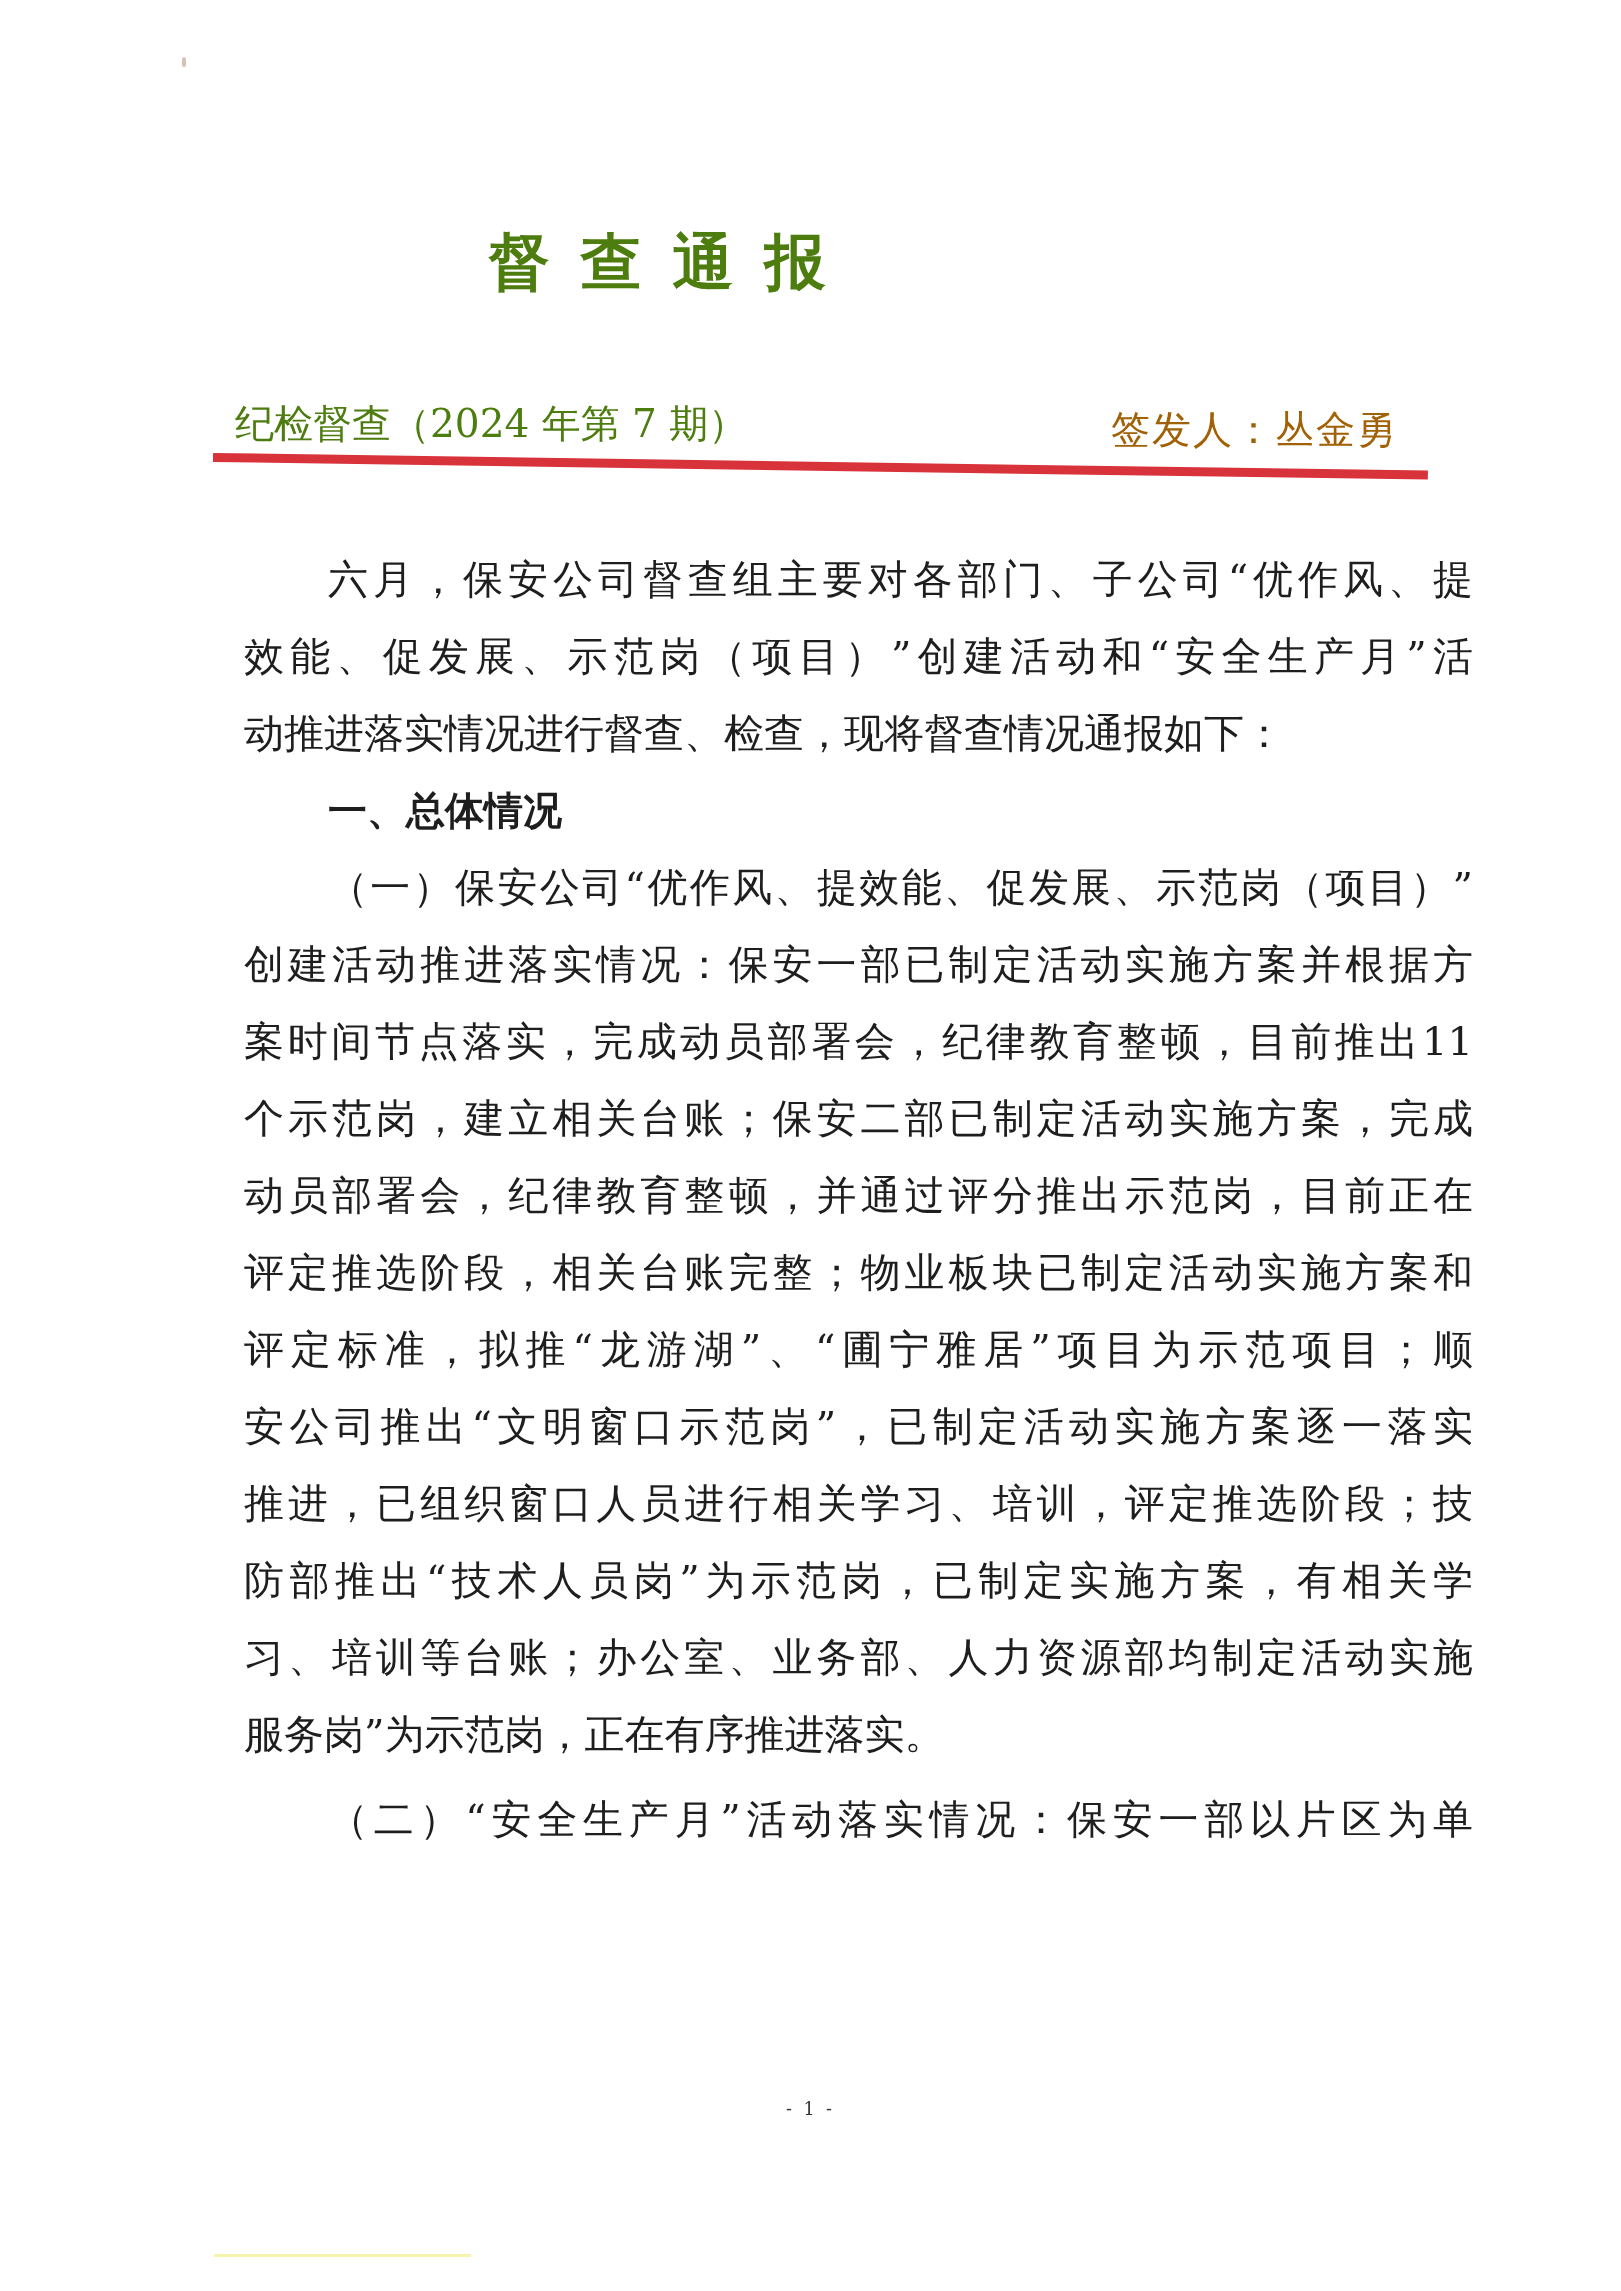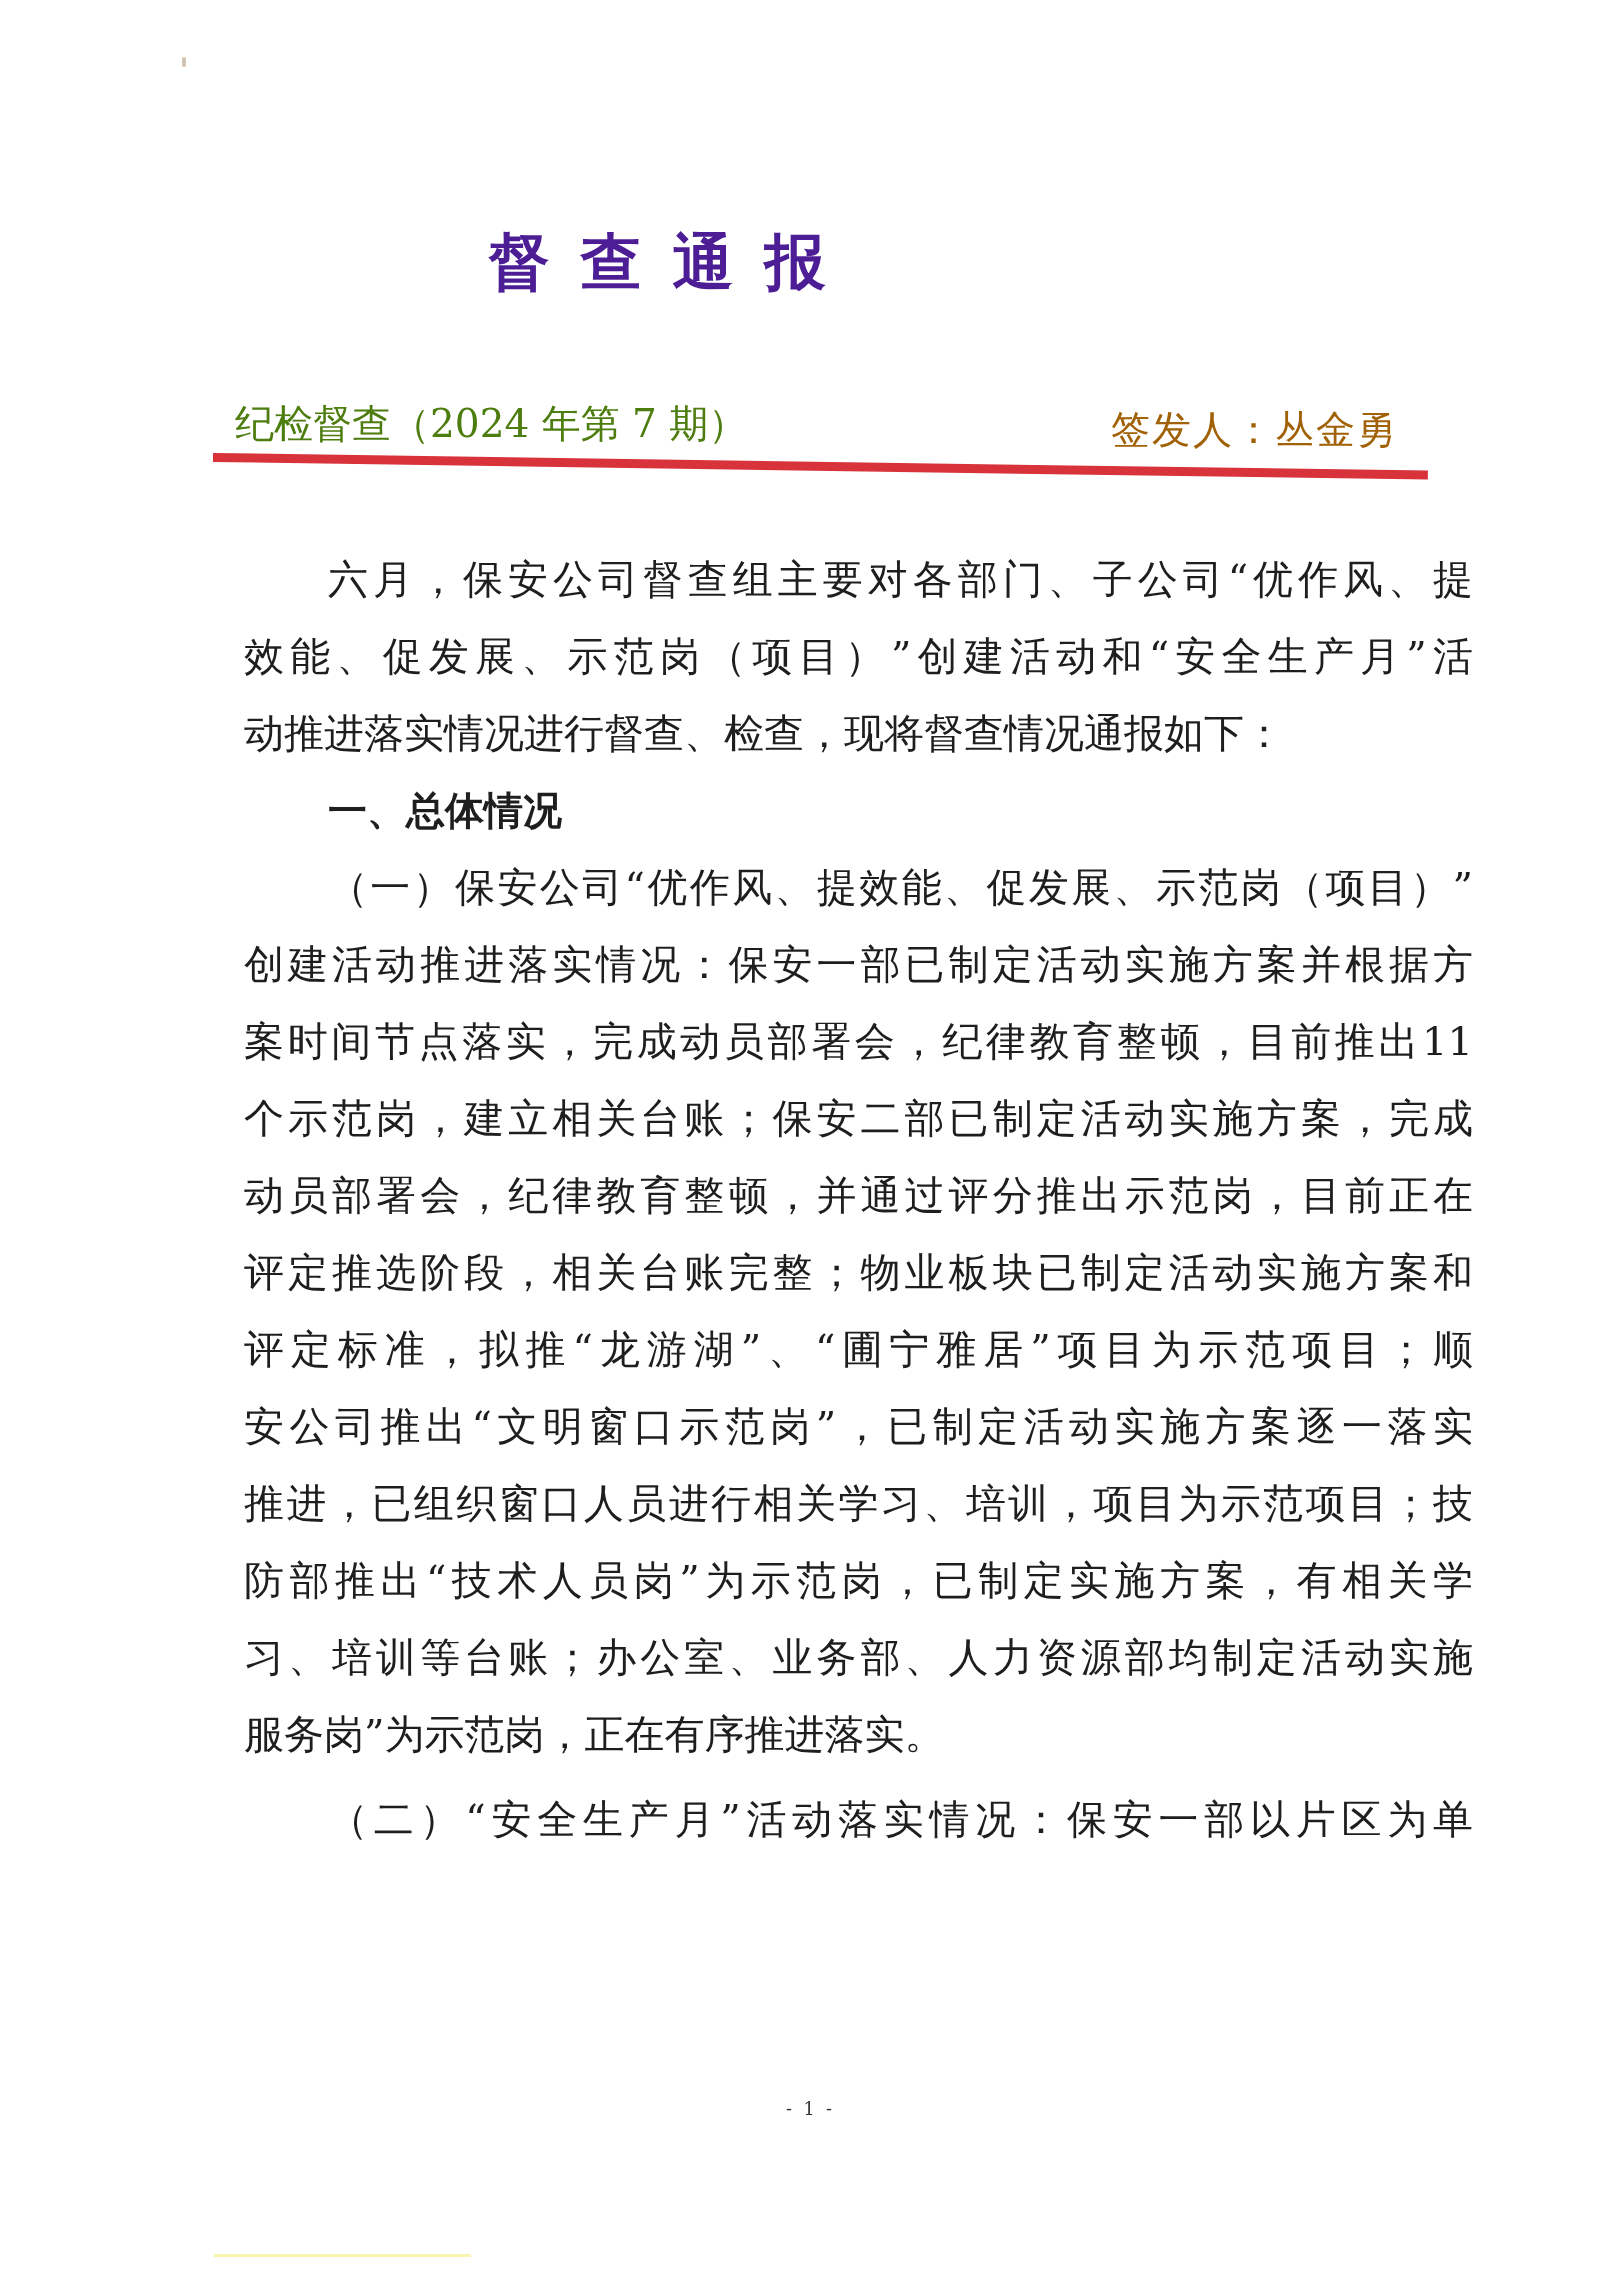--- a/index.html
+++ b/index.html
@@ -2,21 +2,21 @@
 <html><head>
 <meta charset="utf-8">
 <style>
   html, body { margin: 0; padding: 0; background: #ffffff; }
   body { width: 1621px; height: 2292px; position: relative; overflow: hidden;
          font-family: "DejaVu Serif", "Liberation Serif", serif; color: #1e1e1e; }
   .speck { position: absolute; left: 182px; top: 57px; width: 3.9px; height: 9.8px;
            background: #c9b6a0; opacity: .8; border-radius: 2px; }
   .title { position: absolute; left: 0; width: 1299px; top: 223px; text-align: center;
            font-family: "DejaVu Serif", serif; font-weight: bold; font-size: 61px;
-           letter-spacing: 31px; color: #4c1d95; line-height: 78px; padding-left: 46px;
+           letter-spacing: 31px; color: #4d7c0f; line-height: 78px; padding-left: 46px;
            box-sizing: border-box; }
   .issue { position: absolute; left: 235px; top: 396px; font-size: 39px; line-height: 55px;
            color: #4d7c0f; white-space: nowrap; }
   .signer { position: absolute; left: 1111px; top: 402px; font-size: 39px; line-height: 55px;
             color: #a16207; white-space: nowrap; letter-spacing: 2px; }
   .redrule { position: absolute; left: 213px; top: 453px; width: 1215px; height: 8.8px;
              background: #d8323b; transform-origin: left center; transform: rotate(0.83deg); }
   .body { position: absolute; left: 204px; top: 541px; width: 1229px; margin-left: 40px; }
   .line { height: 77px; line-height: 77px; font-size: 40px; white-space: nowrap;
           text-align: justify; text-align-last: justify; overflow: visible; }
@@ -56,21 +56,21 @@
 
   <div>
     <div class="line first">（一）保安公司“优作风、提效能、促发展、示范岗（项目）”</div>
     <div class="line">创建活动推进落实情况：保安一部已制定活动实施方案并根据方</div>
     <div class="line">案时间节点落实，完成动员部署会，纪律教育整顿，目前推出11</div>
     <div class="line">个示范岗，建立相关台账；保安二部已制定活动实施方案，完成</div>
     <div class="line">动员部署会，纪律教育整顿，并通过评分推出示范岗，目前正在</div>
     <div class="line">评定推选阶段，相关台账完整；物业板块已制定活动实施方案和</div>
     <div class="line">评定标准，拟推“龙游湖”、“圃宁雅居”项目为示范项目；顺</div>
     <div class="line">安公司推出“文明窗口示范岗”，已制定活动实施方案逐一落实</div>
-    <div class="line">推进，已组织窗口人员进行相关学习、培训，项目为示范项目；技</div>
+    <div class="line">推进，已组织窗口人员进行相关学习、培训，评定推选阶段；技</div>
     <div class="line">防部推出“技术人员岗”为示范岗，已制定实施方案，有相关学</div>
     <div class="line">习、培训等台账；办公室、业务部、人力资源部均制定活动实施</div>
     <div class="line last">服务岗”为示范岗，正在有序推进落实。</div>
   </div>
 
   <div class="gap"></div>
 
   <div>
     <div class="line first">（二）“安全生产月”活动落实情况：保安一部以片区为单</div>
   </div>

